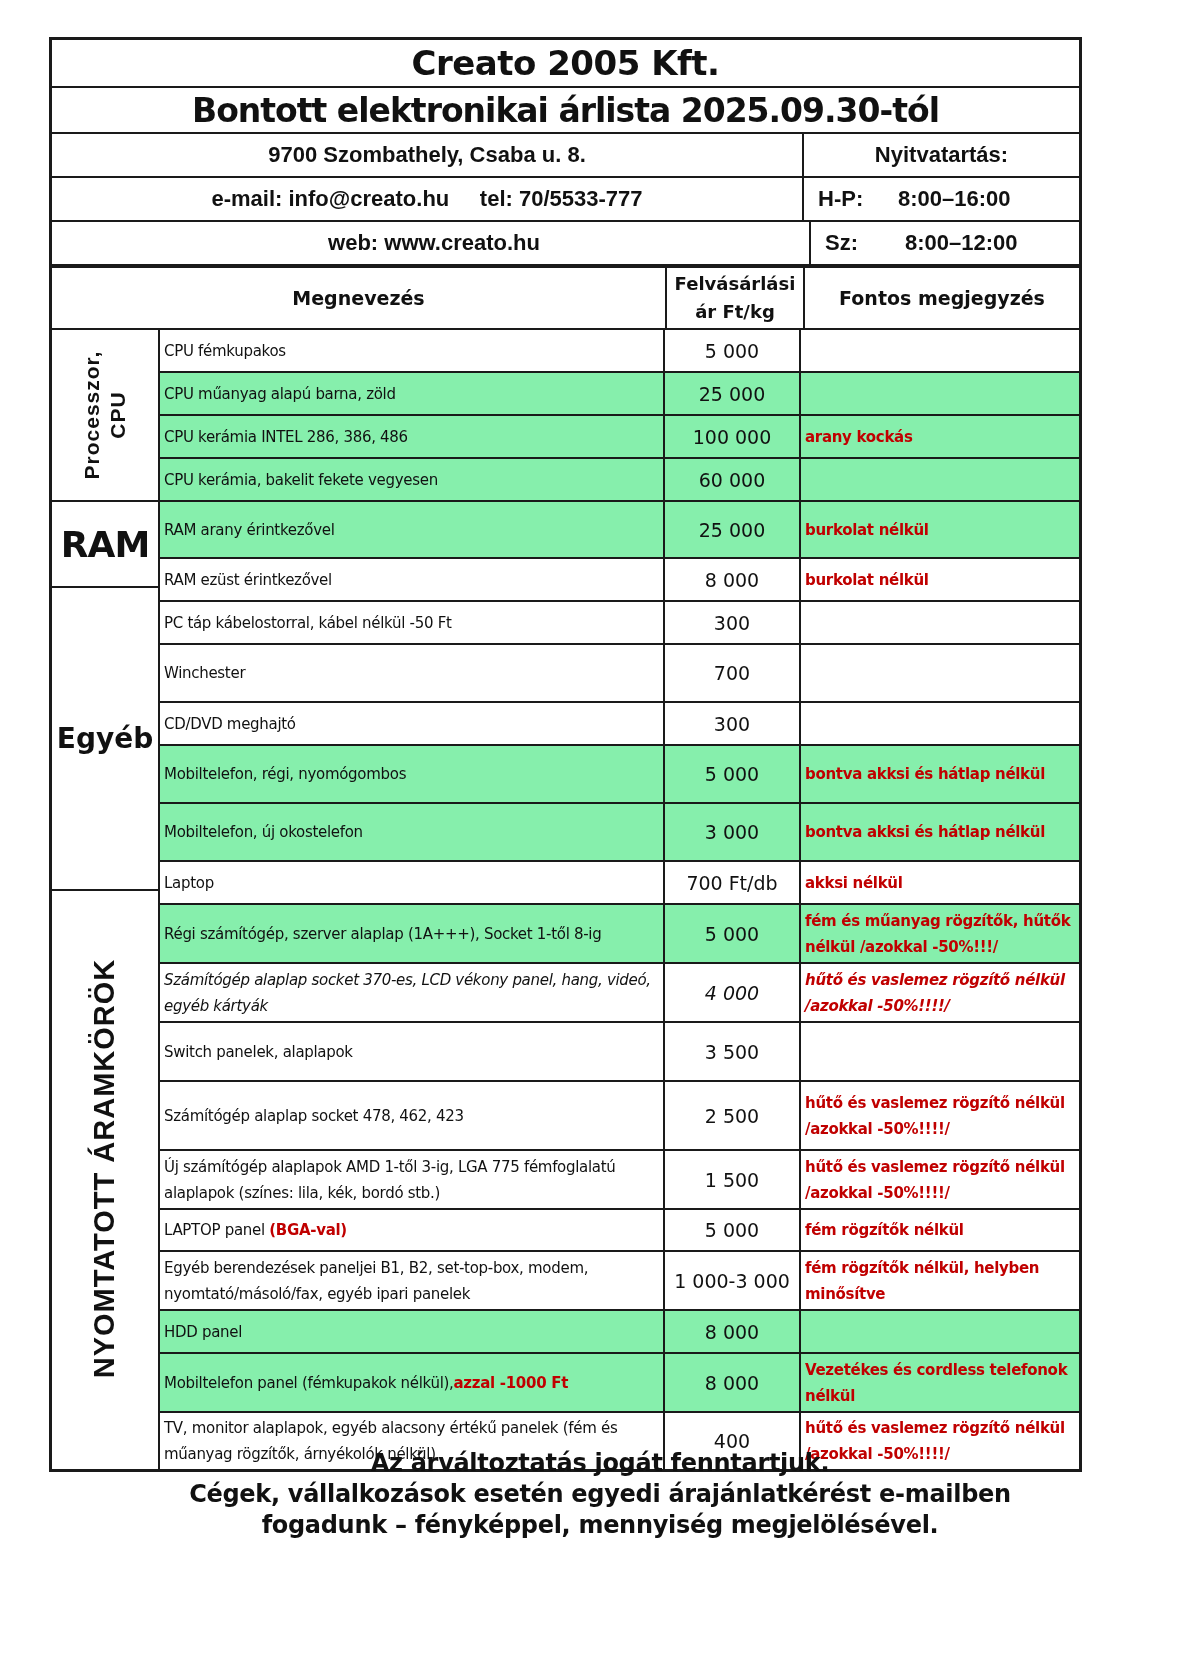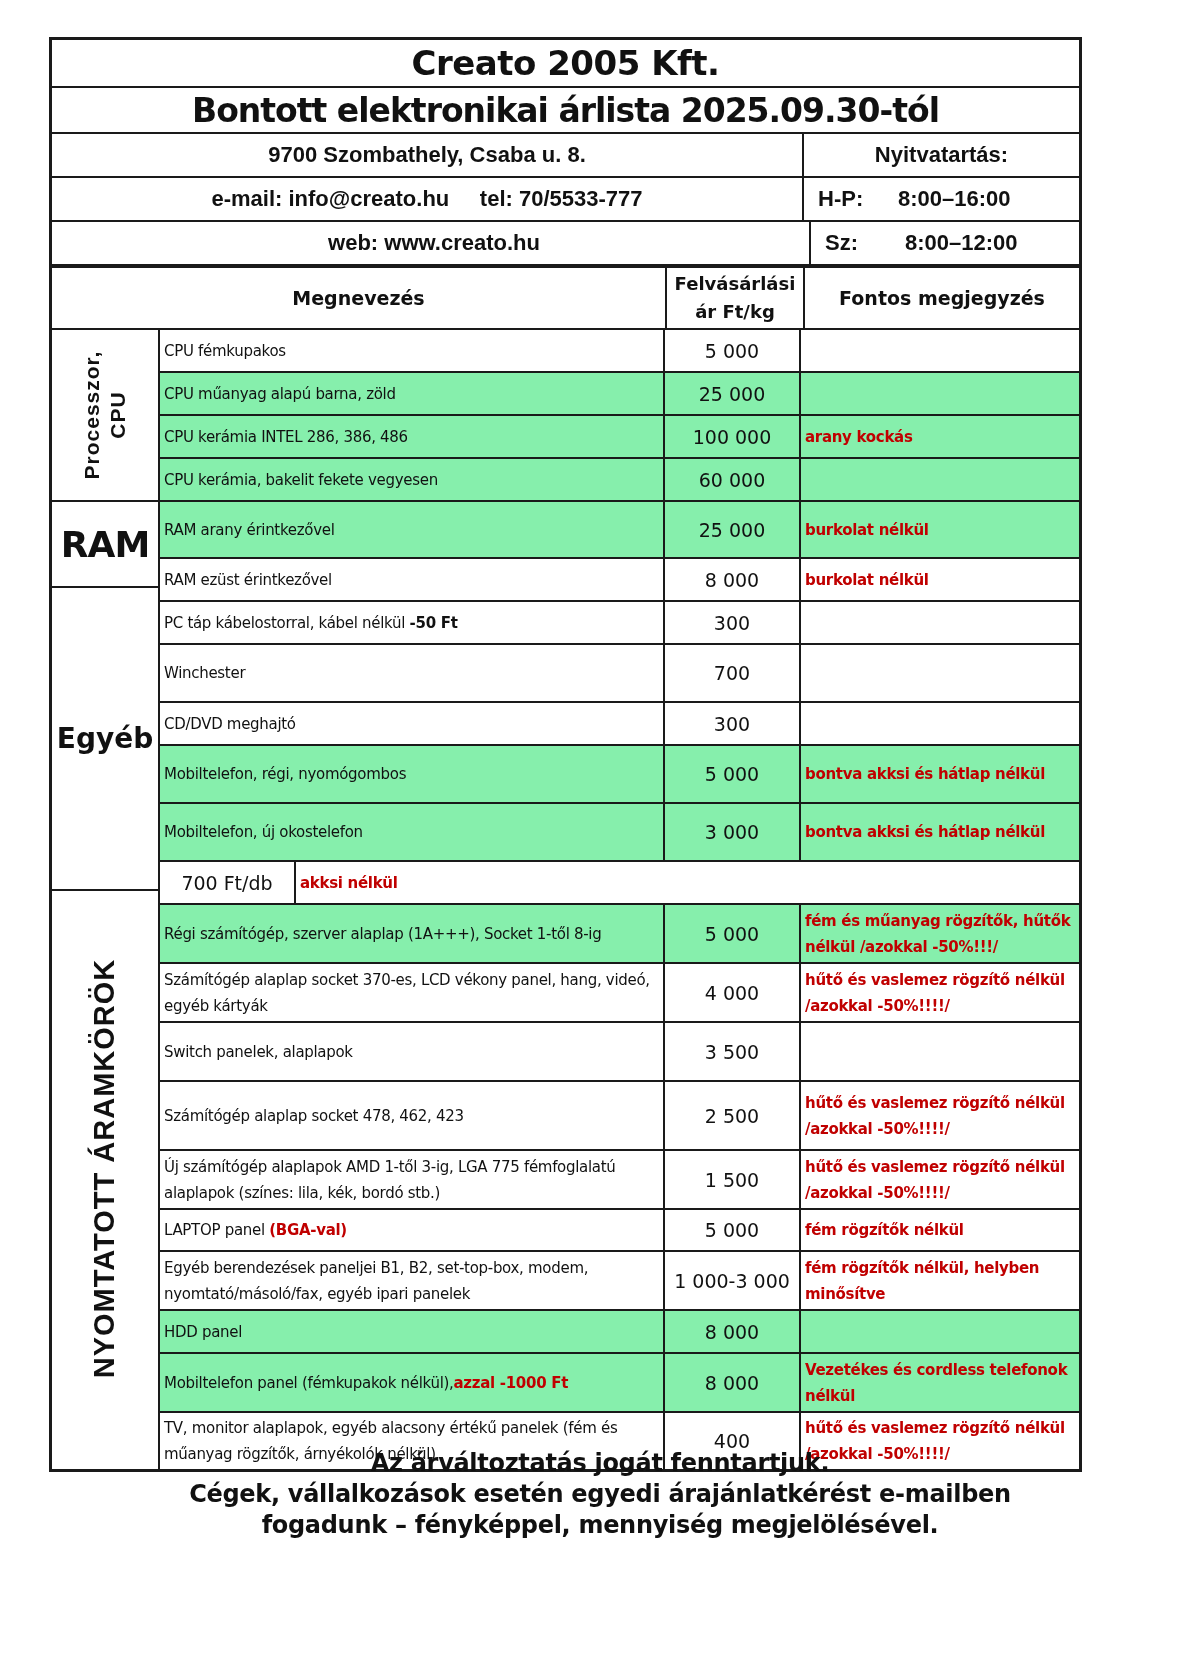--- a/index.html
+++ b/index.html
@@ -30,21 +30,21 @@
   .cat-egyeb { font-family:"DejaVu Sans", sans-serif; font-size:28px; }
   .cat-nyom .vert { font-size:29px; letter-spacing:1px; }
   .rows { flex:1; }
   .row { display:flex; border-bottom:2px solid #1a1a1a; box-sizing:border-box; }
   .row:last-child { border-bottom:none; }
   .row.green { background:#86efac; }
   .c-name { width:505px; border-right:2px solid #1a1a1a; padding:0 4px; display:flex; align-items:center; font-family:"DejaVu Sans", sans-serif; font-size:15px; line-height:26px; box-sizing:border-box; letter-spacing:-0.3px; }
   .c-price { width:136px; border-right:2px solid #1a1a1a; display:flex; align-items:center; justify-content:center; font-family:"DejaVu Sans", sans-serif; font-size:19px; box-sizing:border-box; }
   .c-note { flex:1; padding:0 4px; display:flex; align-items:center; color:#c00000; font-family:"DejaVu Sans", sans-serif; font-weight:bold; font-size:15px; line-height:26px; box-sizing:border-box; letter-spacing:-0.3px; }
   .red { color:#c00000; font-weight:bold; }
-  .bold { font-weight:bold; }
+  .bold { font-weight:normal; }
   .footer { position:absolute; left:0; top:1448px; width:1200px; text-align:center; font-family:"DejaVu Sans", sans-serif; font-weight:bold; font-size:24px; line-height:31px; letter-spacing:-0.3px; }
 </style>
 </head>
 <body>
 
 <div class="sheet">
   <div class="hdr-box">
     <div class="hrow title">Creato 2005 Kft.</div>
     <div class="hrow subtitle">Bontott elektronikai árlista 2025.09.30-tól</div>
     <div class="hrow irow">
@@ -159,31 +159,34 @@
             <div class="c-note">bontva akksi és hátlap nélkül</div>
           </div>
           <div class="row green" style="height: 58px;">
             <div class="c-name">
               <span>Mobiltelefon, új okostelefon</span>
             </div>
             <div class="c-price">3 000</div>
             <div class="c-note">bontva akksi és hátlap nélkül</div>
           </div>
           <div class="row" style="height: 43px;">
+            <div class="c-name">
+              <span>Laptop</span>
+            </div>
             <div class="c-price">700 Ft/db</div>
             <div class="c-note">akksi nélkül</div>
           </div>
           <div class="row green" style="height: 59px;">
             <div class="c-name">
               <span>Régi számítógép, szerver alaplap (1A+++), Socket 1-től 8-ig</span>
             </div>
             <div class="c-price">5 000</div>
             <div class="c-note">fém és műanyag rögzítők, hűtők nélkül /azokkal -50%!!!/</div>
           </div>
-          <div class="row" style="height: 59px;">
+          <div class="row" style="height: 59px; font-style: italic;">
             <div class="c-name">
               <span>Számítógép alaplap socket 370-es, LCD vékony panel, hang, videó, egyéb kártyák</span>
             </div>
             <div class="c-price">4 000</div>
             <div class="c-note">hűtő és vaslemez rögzítő nélkül /azokkal -50%!!!!/</div>
           </div>
           <div class="row" style="height: 59px;">
             <div class="c-name">
               <span>Switch panelek, alaplapok</span>
             </div>

